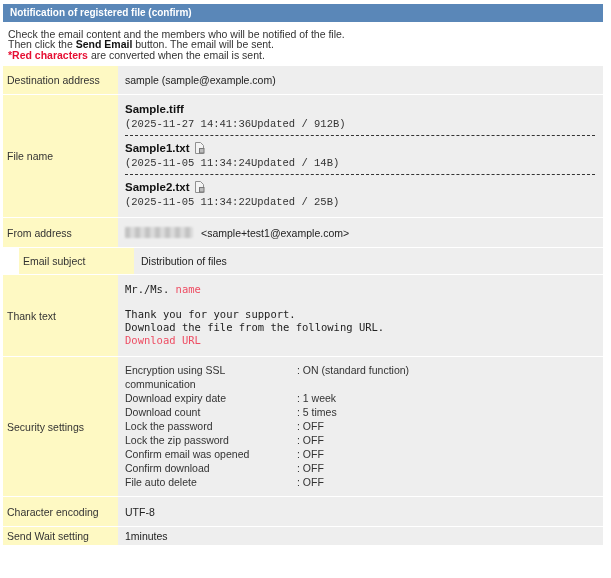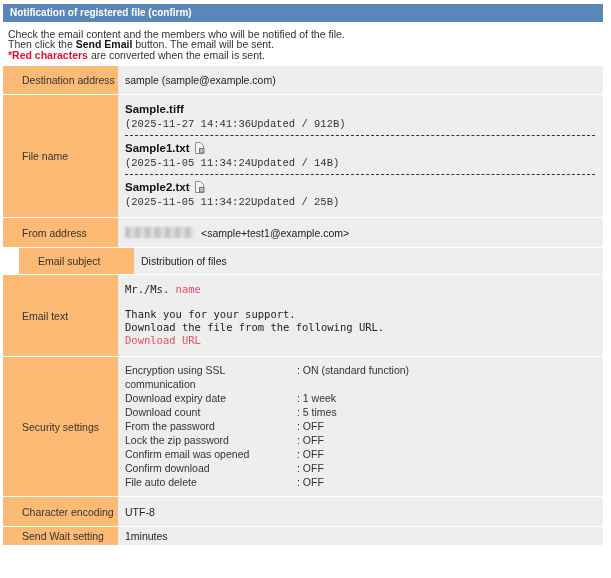--- a/index.html
+++ b/index.html
@@ -20,22 +20,22 @@
   
   .intro { margin:7px 0 6px 5px; line-height:10.4px; font-size:10.5px; color:#333; }
   .intro .bold { font-weight:bold; color:#111; }
   .intro .red  { font-weight:bold; color:#e60f33; }
 
   
   .conf-table { width:600px; }
   .row { display:flex; border-top:1px solid #ffffff; }
   .row:first-child { border-top:none; }
   .cell-label {
-    width:115px; min-width:115px; background:#fdba74;
-    display:flex; align-items:center; padding-left:19px; color:#333;
+    width:115px; min-width:115px; background:#fef9c3;
+    display:flex; align-items:center; padding-left:4px; color:#333;
   }
   .cell-value {
     flex:1; background:#eeeeee; padding:0 8px 0 7px;
     display:flex; flex-direction:column; justify-content:center;
   }
   .r-dest { height:28px; }
   .r-from { height:30px; }
   .r-subj { height:27px;margin-left:16px; }
   .r-enc  { height:30px; }
   .r-wait { height:19px; }
@@ -137,21 +137,21 @@
     </div>
 
     <div class="row r-subj">
       <div class="cell-label">Email subject</div>
       <div class="cell-value">
         <div>Distribution of files</div>
       </div>
     </div>
 
     <div class="row r-email">
-      <div class="cell-label">Email text</div>
+      <div class="cell-label">Thank text</div>
       <div class="cell-value">
         <div class="mono"><span>Mr./Ms. </span><span class="mono-red">name</span></div>
         <div class="mono-gap"></div>
         <div class="mono">Thank you for your support.</div>
         <div class="mono">Download the file from the following URL.</div>
         <div class="mono mono-red">Download URL</div>
       </div>
     </div>
 
     <div class="row r-sec">
@@ -163,21 +163,21 @@
           </div>
         <div class="sec-row">
             <span class="sec-name">Download expiry date</span>
             <span class="sec-value">1 week</span>
           </div>
         <div class="sec-row">
             <span class="sec-name">Download count</span>
             <span class="sec-value">5 times</span>
           </div>
         <div class="sec-row">
-            <span class="sec-name">From the password</span>
+            <span class="sec-name">Lock the password</span>
             <span class="sec-value">OFF</span>
           </div>
         <div class="sec-row">
             <span class="sec-name">Lock the zip password</span>
             <span class="sec-value">OFF</span>
           </div>
         <div class="sec-row">
             <span class="sec-name">Confirm email was opened</span>
             <span class="sec-value">OFF</span>
           </div>

